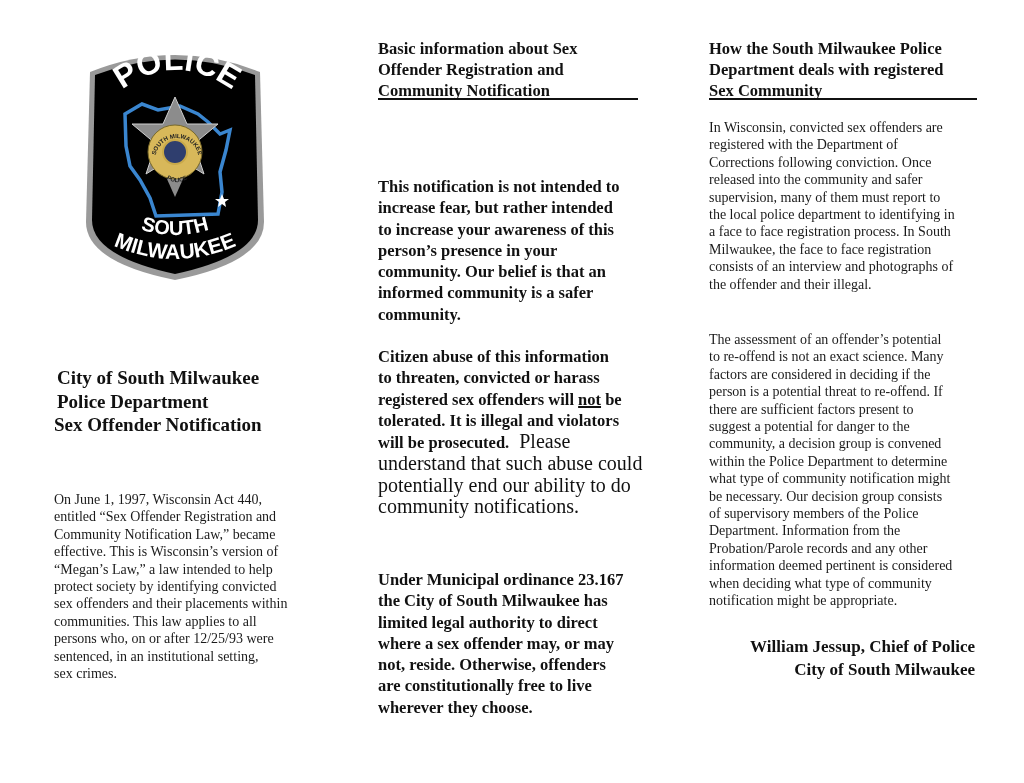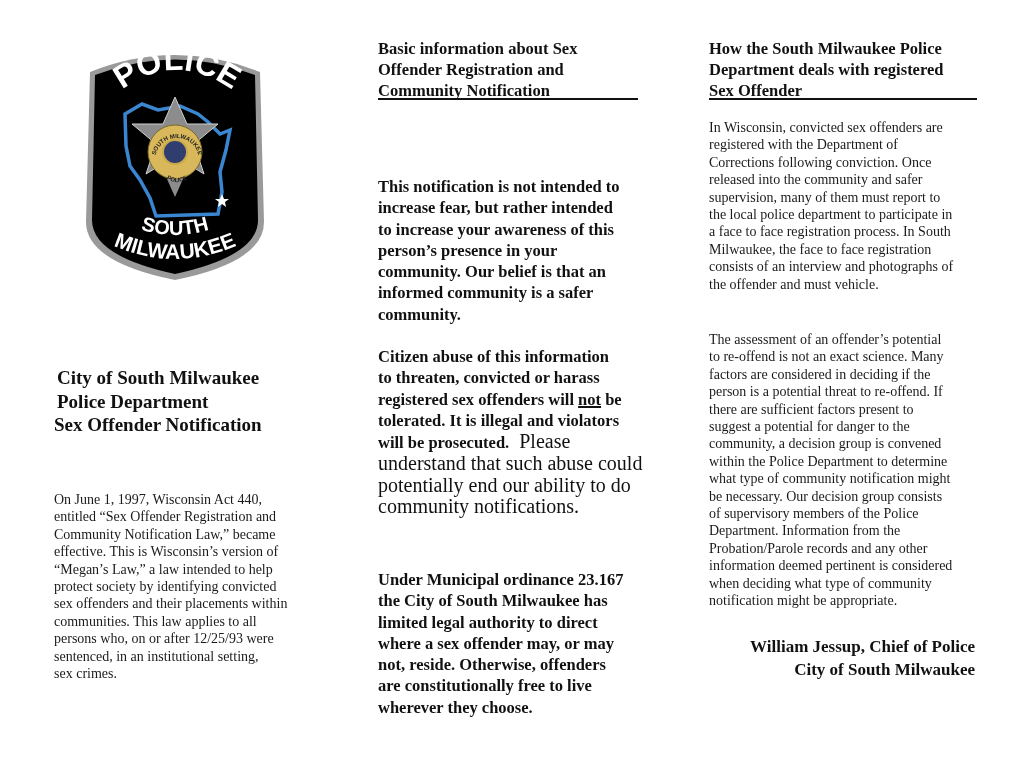--- a/index.html
+++ b/index.html
@@ -119,35 +119,35 @@
   <span class="line">limited legal authority to direct</span>
   <span class="line">where a sex offender may, or may</span>
   <span class="line">not, reside. Otherwise, offenders</span>
   <span class="line">are constitutionally free to live</span>
   <span class="line">wherever they choose.</span>
 </div>
 
 <div id="right-heading" class="abs heading">
   <span class="line">How the South Milwaukee Police</span>
   <span class="line">Department deals with registered</span>
-  <span class="line">Sex Offender</span>
+  <span class="line">Sex Community</span>
 </div>
 <div id="right-rule" class="abs"></div>
 
 <div id="right-p1" class="abs body-sm">
   <span class="line">In Wisconsin, convicted sex offenders are</span>
   <span class="line">registered with the Department of</span>
   <span class="line">Corrections following conviction. Once</span>
   <span class="line">released into the community and safer</span>
   <span class="line">supervision, many of them must report to</span>
-  <span class="line">the local police department to participate in</span>
+  <span class="line">the local police department to identifying in</span>
   <span class="line">a face to face registration process. In South</span>
   <span class="line">Milwaukee, the face to face registration</span>
   <span class="line">consists of an interview and photographs of</span>
-  <span class="line">the offender and must vehicle.</span>
+  <span class="line">the offender and their illegal.</span>
 </div>
 
 <div id="right-p2" class="abs body-sm">
   <span class="line">The assessment of an offender’s potential</span>
   <span class="line">to re-offend is not an exact science.  Many</span>
   <span class="line">factors are considered in deciding if the</span>
   <span class="line">person is a potential threat to re-offend.  If</span>
   <span class="line">there are sufficient factors present to</span>
   <span class="line">suggest a potential for danger to the</span>
   <span class="line">community, a decision group is convened</span>

